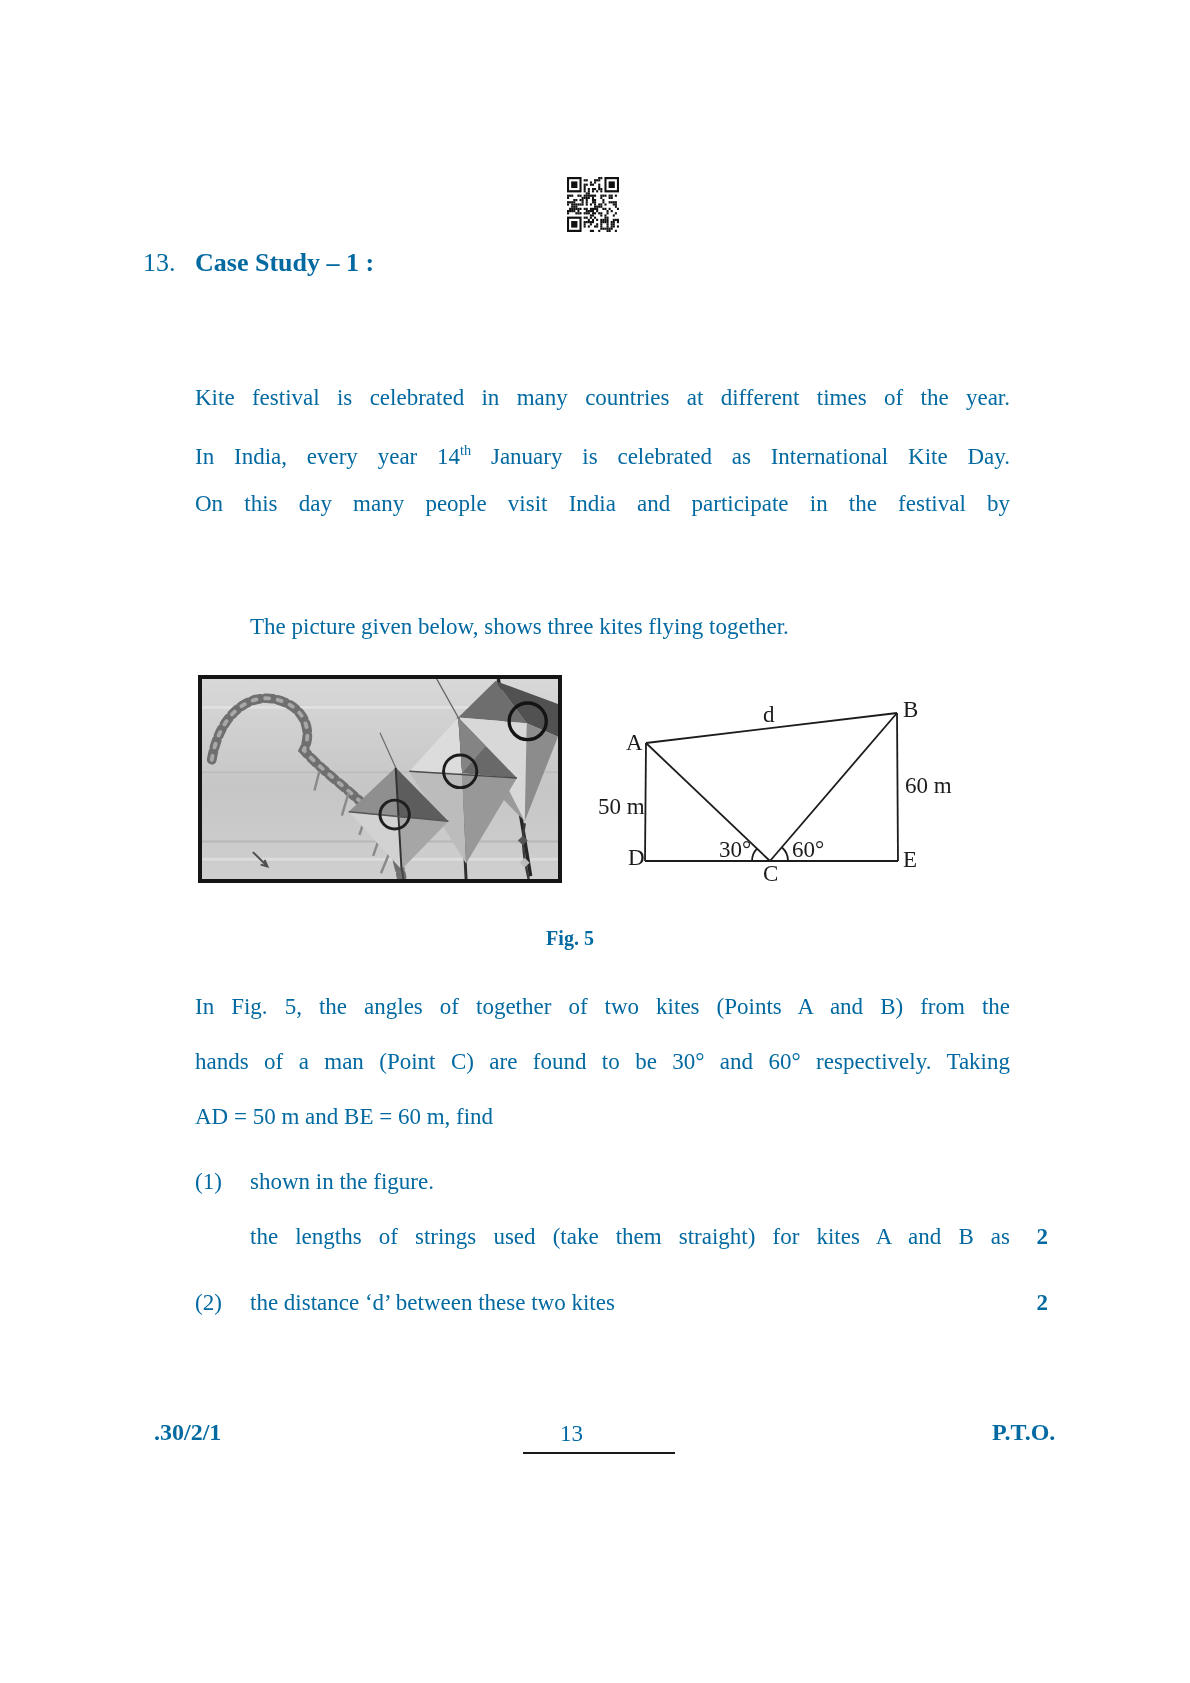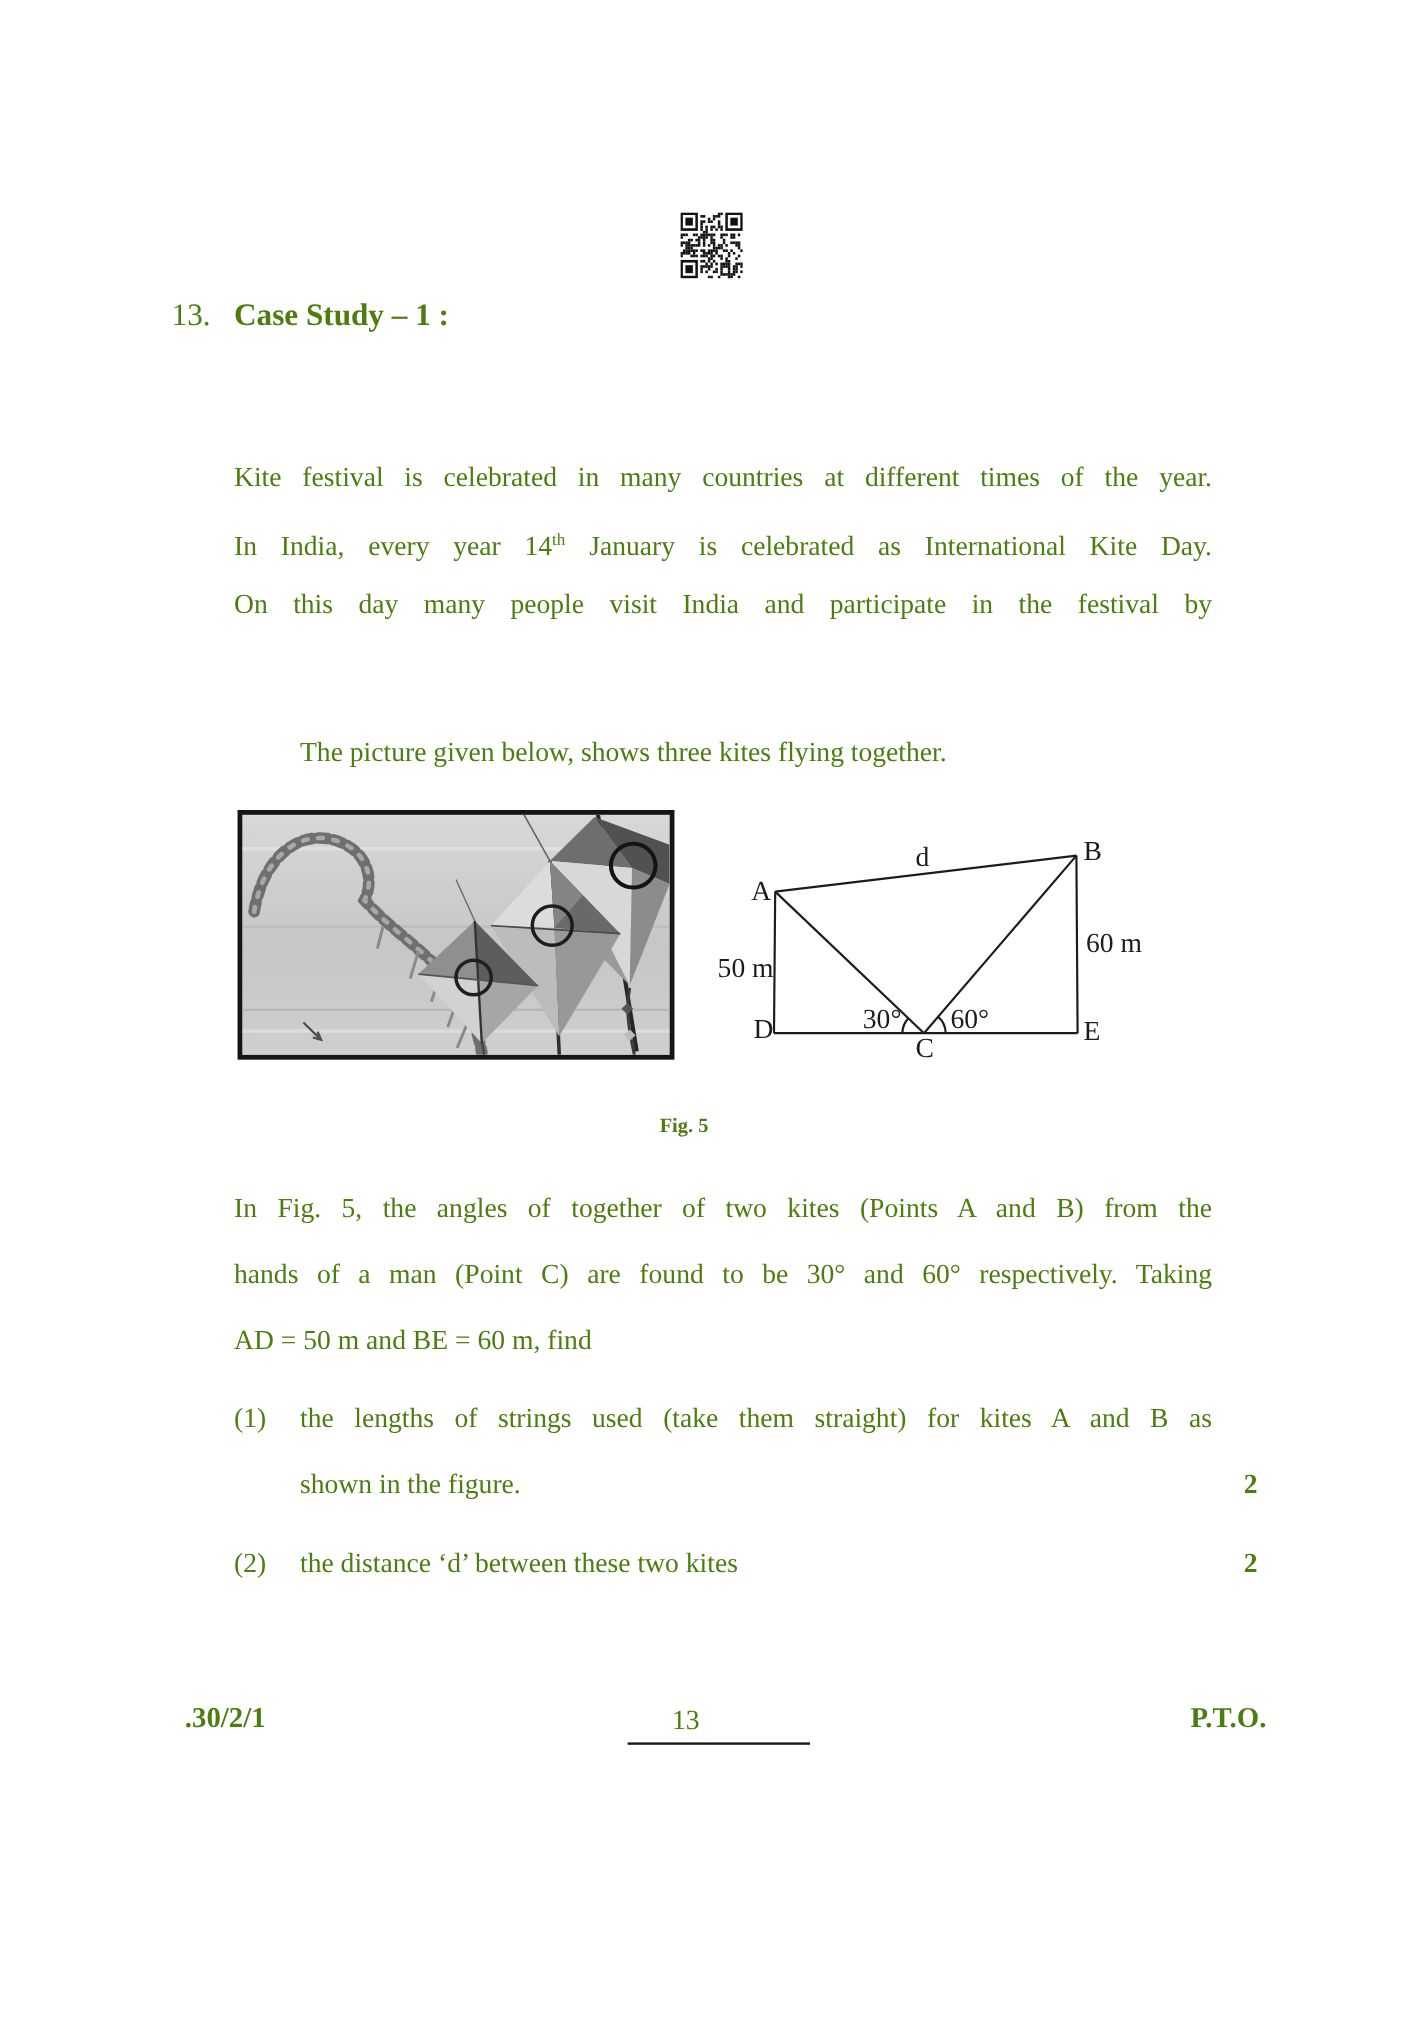--- a/index.html
+++ b/index.html
@@ -1,18 +1,18 @@
 <!DOCTYPE html>
 <html><head>
 <meta charset="utf-8">
 <style>
   html,body { margin:0; padding:0; background:#888; }
   .page {
     position:relative; width:1190px; height:1683px; margin:0 auto;
-    background:#ffffff; color:#4d7c0f;
+    background:#ffffff; color:#0369a1;
     font-family:"Liberation Serif", serif;
     overflow:hidden;
   }
   .abs { position:absolute; }
   .b { font-weight:bold; }
 
   .qr { left:567px; top:177px; width:52px; height:55px; }
 
   .qhead { left:143px; top:248px; font-size:26px; line-height:30px; white-space:nowrap; }
   .qhead .qnum { display:inline-block; width:52px; }
@@ -29,21 +29,21 @@
   .intro  { left:195px; top:371px; }
   .picline{ left:250px; top:600px; font-size:23px; line-height:53px; white-space:nowrap; }
 
   .photo  { left:198px; top:675px; width:364px; height:208px;
             border:4px solid #151515; box-sizing:border-box; background:#c9c9c9; }
   .diagram{ left:560px; top:640px; width:480px; height:250px; }
   .diagram line, .diagram path { stroke:#1c1c1c; stroke-width:1.8; fill:none; }
   .diagram text { font-family:"Liberation Serif", serif; font-size:23px; fill:#1c1c1c; }
 
   .figcap { left:195px; top:922px; width:750px; text-align:center;
-            font-size:17px; line-height:32px; }
+            font-size:20px; line-height:32px; }
 
   .qpara  { left:195px; top:979px; }
 
   .inum  { font-size:23px; line-height:55px; }
   .itext { left:250px; width:760px; font-size:23px; }
   .mark  { left:1000px; width:48px; text-align:right; font-size:23px; line-height:55px; font-weight:bold; }
 
   .fcode { left:154px;  top:1418px; font-size:24px; line-height:28px; }
   .fpage { left:560px;  top:1420px; width:75px; text-align:left; font-size:23px; line-height:28px; }
   .funderline { left:523px; top:1452px; width:152px; height:0; border-top:2px solid #191919; }
@@ -364,22 +364,22 @@
   <div class="abs figcap b">Fig. 5</div>
 
   <div class="abs para qpara" id="qpara">
       <div class="qline jl"><span>In Fig. 5, the angles of together of two kites (Points A and B) from the</span></div>
       <div class="qline jl"><span>hands of a man (Point C) are found to be 30° and 60° respectively. Taking</span></div>
       <div class="qline"><span>AD = 50 m and BE = 60 m, find</span></div>
     </div>
 
   <div class="abs inum" style="left:195px; top:1154px;">(1)</div>
   <div class="abs itext" style="top:1154px;" id="item0-lines">
+      <div class="qline">shown in the figure.</div>
       <div class="qline jl">the lengths of strings used (take them straight) for kites A and B as</div>
-      <div class="qline">shown in the figure.</div>
     </div>
   <div class="abs mark" style="top:1209px;">2</div>
 
   <div class="abs inum" style="left:195px; top:1275px;">(2)</div>
   <div class="abs itext" style="top:1275px;" id="item1-lines">
       <div class="qline">the distance ‘d’ between these two kites</div>
     </div>
   <div class="abs mark" style="top:1275px;">2</div>
 
   <div class="abs fcode b">.30/2/1</div>

